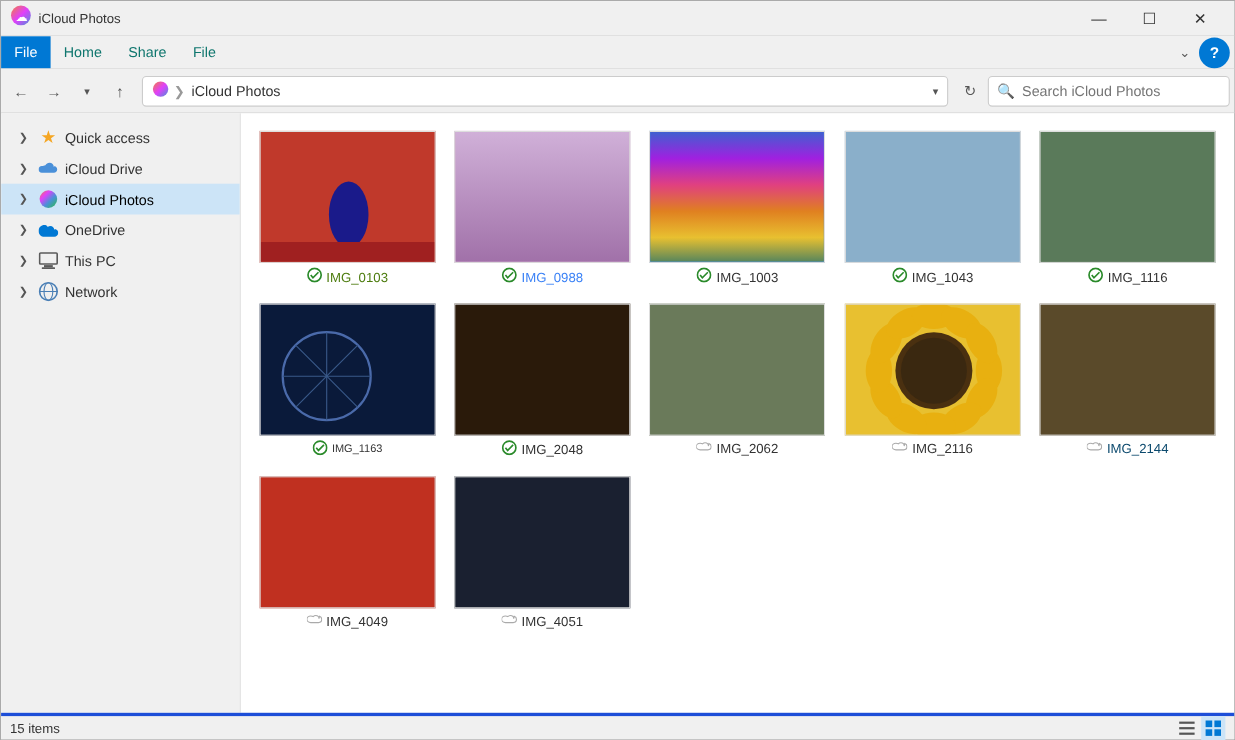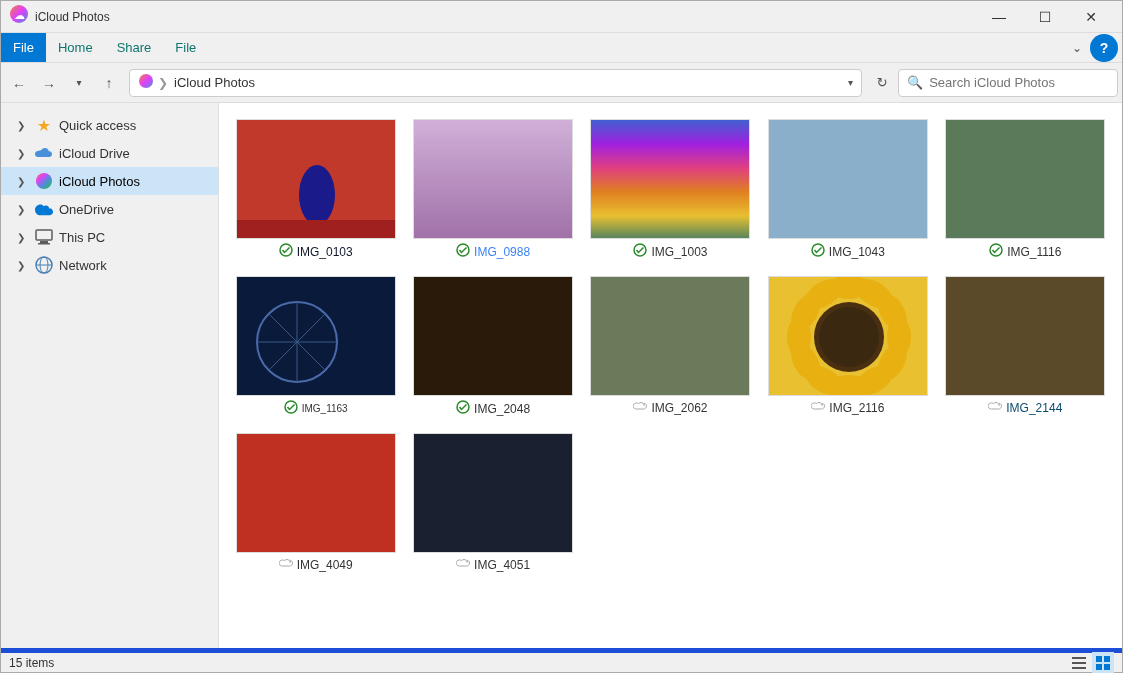--- a/index.html
+++ b/index.html
@@ -44,21 +44,21 @@
     .content { flex: 1; overflow-y: auto; background: #fff; padding: 12px; display: grid; grid-template-columns: repeat(5, 1fr); grid-auto-rows: auto; gap: 8px; align-content: start; }
 
     
     .photo-item { display: flex; flex-direction: column; align-items: center; cursor: pointer; padding: 4px; border-radius: 4px; }
     .photo-label { display: flex; align-items: center; gap: 4px; margin-top: 4px; font-size: 12px; color: #333; }
     .status-icon { font-size: 13px; }
     .status-synced { color: #2a8a2a; }
     .status-cloud { color: #999; }
 
     
-    .status-bar { display: flex; align-items: center; height: 24px; border-top: 5px solid #1d4ed8; background: #f0f0f0; padding: 0 8px; font-size: 12px; color: #333; }
+    .status-bar { display: flex; align-items: center; height: 24px; border-top: 3px solid #1d4ed8; background: #f0f0f0; padding: 0 8px; font-size: 12px; color: #333; }
     .status-bar-right { margin-left: auto; display: flex; gap: 2px; }
     .view-btn { width: 22px; height: 22px; border: none; background: transparent; cursor: pointer; display: flex; align-items: center; justify-content: center; color: #555; }
     .view-btn.active { background: #cce4f7; }
 
     
     .thumb-img { width: 160px; height: 120px; overflow: hidden; position: relative; }
   </style>
 </head>
 <body>
 
@@ -207,21 +207,21 @@
           <div class="thumb-img" style="background: rgb(192, 57, 43); width: 160px; height: 120px; overflow: hidden; position: relative; border: 1px solid rgb(221, 221, 221);"><svg width="160" height="120" style="width: 100%; height: 100%;">
               <rect width="160" height="120" fill="#c0392b"></rect>
               <ellipse cx="80" cy="75" rx="18" ry="30" fill="#1a1a8a"></ellipse>
               <rect x="0" y="100" width="160" height="20" fill="#a02020"></rect>
             </svg></div>
           <div class="photo-label">
             <span class="status-icon status-synced"><svg width="14" height="14" viewBox="0 0 14 14">
                 <circle cx="7" cy="7" r="6" fill="#fff" stroke="#2a8a2a" stroke-width="1.5"></circle>
                 <polyline points="3.5,7 5.5,9.5 10.5,4.5" fill="none" stroke="#2a8a2a" stroke-width="1.5"></polyline>
               </svg></span>
-            <span style="font-size: 12px; color: #0f172a;">IMG_0103</span>
+            <span style="font-size: 12px; color: #4d7c0f;">IMG_0103</span>
           </div>
         </div>
         <div class="photo-item">
           <div class="thumb-img" style="background: rgb(200, 160, 200); width: 160px; height: 120px; overflow: hidden; position: relative; border: 1px solid rgb(221, 221, 221);"><svg width="160" height="120" style="width: 100%; height: 100%;">
               <rect width="160" height="120" fill="#c8a0c8"></rect>
               <defs>
                 <linearGradient id="g0988" x1="0%" y1="0%" x2="0%" y2="100%">
                   <stop offset="0%" style="stop-color:#d0b0d8"></stop>
                   <stop offset="100%" style="stop-color:#a070a8"></stop>
                 </linearGradient>

